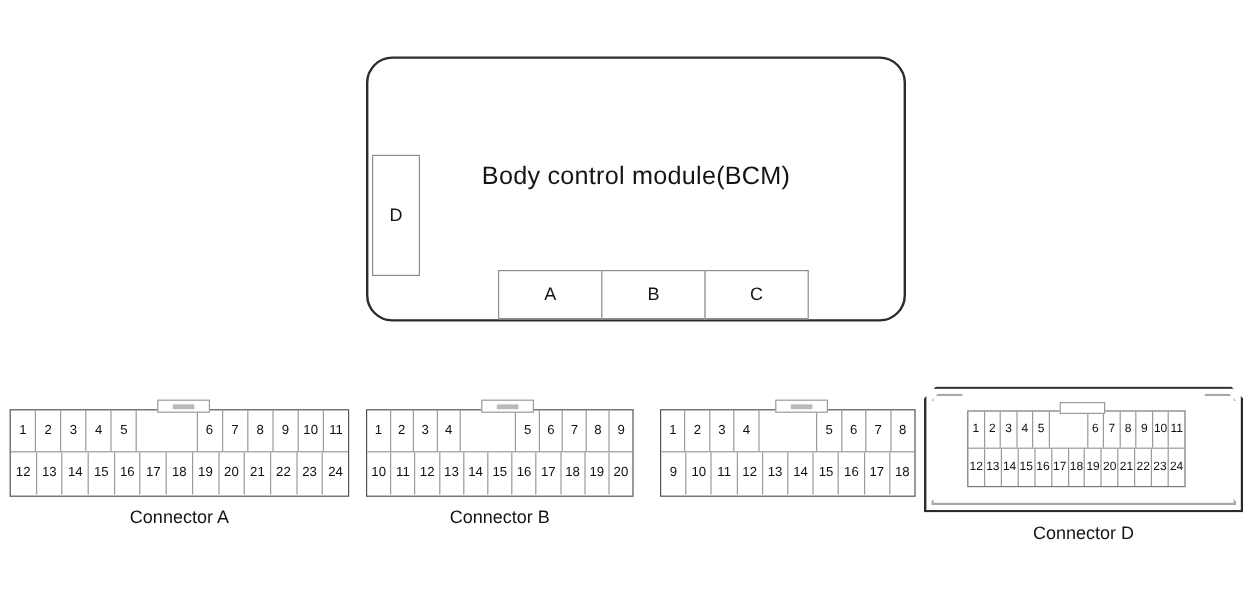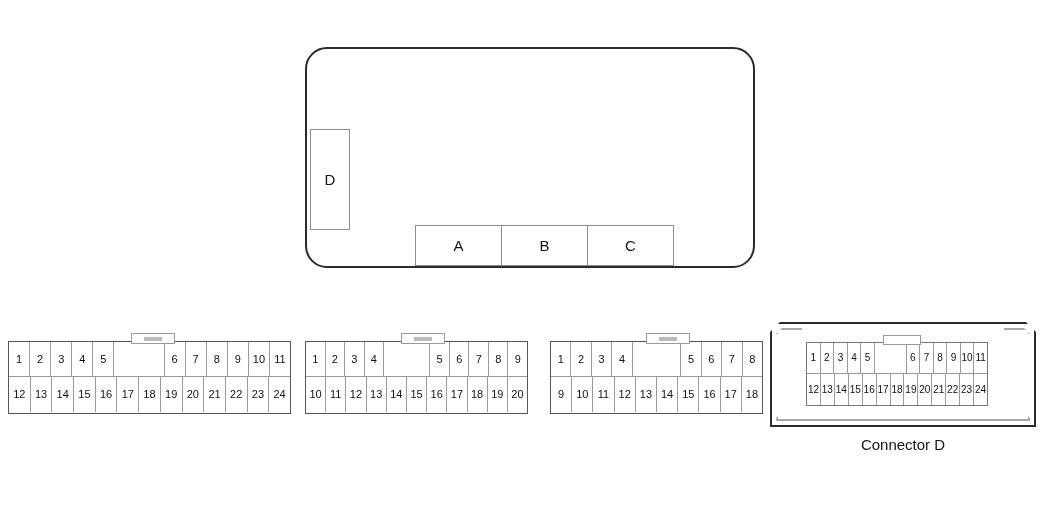--- a/index.html
+++ b/index.html
@@ -119,20 +119,21 @@
   #connector-d .row-bot{height:31px;}
   #connector-d .conn-cell{font-size:10px;}
   #connector-d .latch{left:76px;top:-8px;width:38px;height:10px;}
   #connector-d .latch-inner{width:0;height:0;}
   #connector-d .conn-label{top:114px;}
 </style>
 </head>
 <body>
 
 <div id="bcm-module">
+  <div id="bcm-title">Body control module(BCM)</div>
 
   <div id="bcm-tab-d">
     <span>D</span>
   </div>
 
   <div id="bcm-tabs-abc">
     <div class="bcm-tab">
       <span>A</span>
     </div>
     <div class="bcm-tab">
@@ -172,20 +173,21 @@
         <div class="conn-cell" style="flex: 0.0769231 0 0%;">17</div>
         <div class="conn-cell" style="flex: 0.0769231 0 0%;">18</div>
         <div class="conn-cell" style="flex: 0.0769231 0 0%;">19</div>
         <div class="conn-cell" style="flex: 0.0769231 0 0%;">20</div>
         <div class="conn-cell" style="flex: 0.0769231 0 0%;">21</div>
         <div class="conn-cell" style="flex: 0.0769231 0 0%;">22</div>
         <div class="conn-cell" style="flex: 0.0769231 0 0%;">23</div>
         <div class="conn-cell" style="flex: 0.0769231 0 0%;">24</div>
       </div>
   </div>
+  <div class="conn-label">Connector A</div>
 </div>
 
 <div class="connector-block" id="connector-b">
   <div class="conn-grid">
     <div class="latch">
       <div class="latch-inner"></div>
     </div>
     <div class="conn-row row-top">
         <div class="conn-cell" style="flex: 0.0873362 0 0%;">1</div>
         <div class="conn-cell" style="flex: 0.0873362 0 0%;">2</div>
@@ -205,20 +207,21 @@
         <div class="conn-cell" style="flex: 0.0909091 0 0%;">13</div>
         <div class="conn-cell" style="flex: 0.0909091 0 0%;">14</div>
         <div class="conn-cell" style="flex: 0.0909091 0 0%;">15</div>
         <div class="conn-cell" style="flex: 0.0909091 0 0%;">16</div>
         <div class="conn-cell" style="flex: 0.0909091 0 0%;">17</div>
         <div class="conn-cell" style="flex: 0.0909091 0 0%;">18</div>
         <div class="conn-cell" style="flex: 0.0909091 0 0%;">19</div>
         <div class="conn-cell" style="flex: 0.0909091 0 0%;">20</div>
       </div>
   </div>
+  <div class="conn-label">Connector B</div>
 </div>
 
 <div class="connector-block" id="connector-c">
   <div class="conn-grid">
     <div class="latch">
       <div class="latch-inner"></div>
     </div>
     <div class="conn-row row-top">
         <div class="conn-cell" style="flex: 0.0956938 0 0%;">1</div>
         <div class="conn-cell" style="flex: 0.0956938 0 0%;">2</div>

